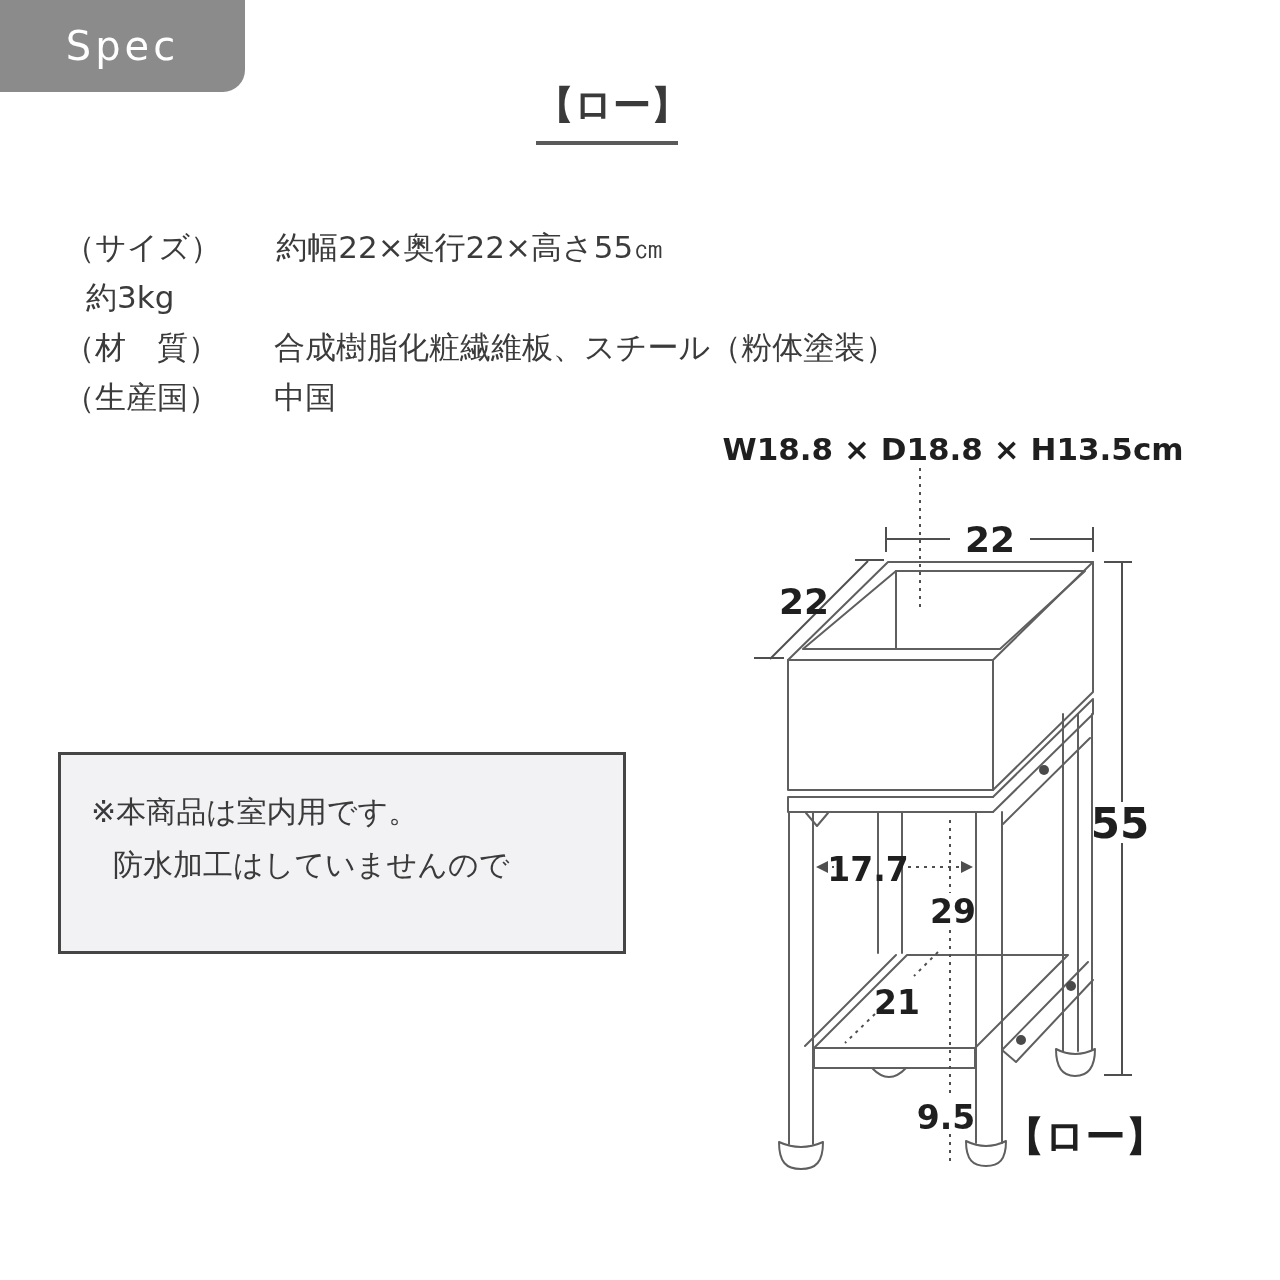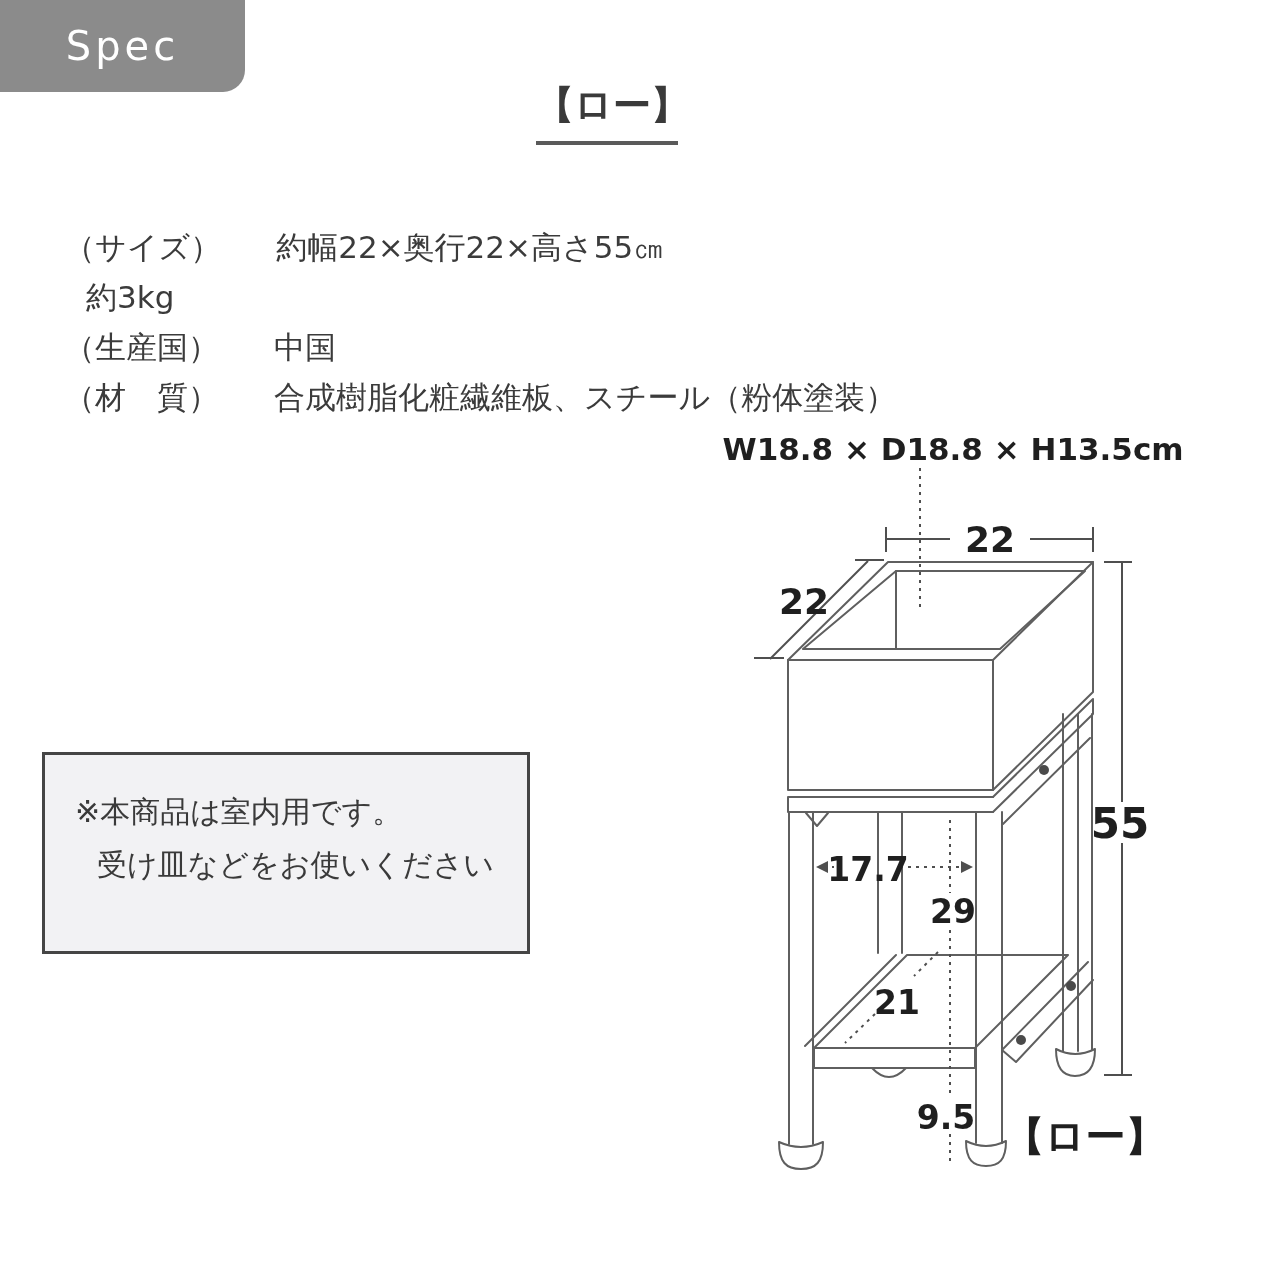--- a/index.html
+++ b/index.html
@@ -27,22 +27,22 @@
     border-bottom:4px solid #5a5a5a;
     padding-bottom:10px;
   }
   .spec-list {
     position:absolute; left:64px; top:222px;
     font-size:31px; color:#3b3b3b;
   }
   .spec-row { height:50px; line-height:50px; display:flex; white-space:nowrap;gap:33px; }
   .spec-value { margin-left:22px; }
   .note-box {
-    position:absolute; left:42px; top:752px;
-    width:488px; height:202px;
+    position:absolute; left:58px; top:752px;
+    width:568px; height:202px;
     background:#f2f2f4;
     border:3px solid #454545;
     padding:30px 8px 0 30px;
     font-size:30px; color:#3a3a3a;
   }
   .note-line { line-height:53px; white-space:nowrap; }
   .note-line.indent { padding-left:22px; }
   .diagram { position:absolute; left:720px; top:420px; }
   .dim-text {
     font-weight:bold;
@@ -61,32 +61,32 @@
 
 <div class="spec-list">
   <div class="spec-row">
     <span class="spec-label">（サイズ）</span>
     <span class="spec-value">約幅22×奥行22×高さ55㎝</span>
   </div>
   <div class="spec-row">
     <span class="spec-value">約3kg</span>
   </div>
   <div class="spec-row">
+    <span class="spec-label">（材　質）</span>
+    <span class="spec-value">合成樹脂化粧繊維板、スチール（粉体塗装）</span>
+  </div>
+  <div class="spec-row">
     <span class="spec-label">（生産国）</span>
     <span class="spec-value">中国</span>
-  </div>
-  <div class="spec-row">
-    <span class="spec-label">（材　質）</span>
-    <span class="spec-value">合成樹脂化粧繊維板、スチール（粉体塗装）</span>
   </div>
 </div>
 
 <div class="note-box">
   <div class="note-line">※本商品は室内用です。</div>
-  <div class="note-line indent">受け皿などをお使いください</div>
+  <div class="note-line indent">防水加工はしていませんので</div>
 </div>
 
 <svg class="diagram" width="515" height="760" viewBox="720 420 515 760" xmlns="http://www.w3.org/2000/svg">
 
   <g stroke="#5f5f5f" stroke-width="2" fill="none" stroke-linecap="round" stroke-linejoin="round">
 
     <path d="M788,660 L993,660 L1093,562 L888,562 Z"></path>
     <path d="M803,649 L1000,649 L1085,571 L896,571 Z"></path>
     <path d="M896,571 L896,649"></path>
 

